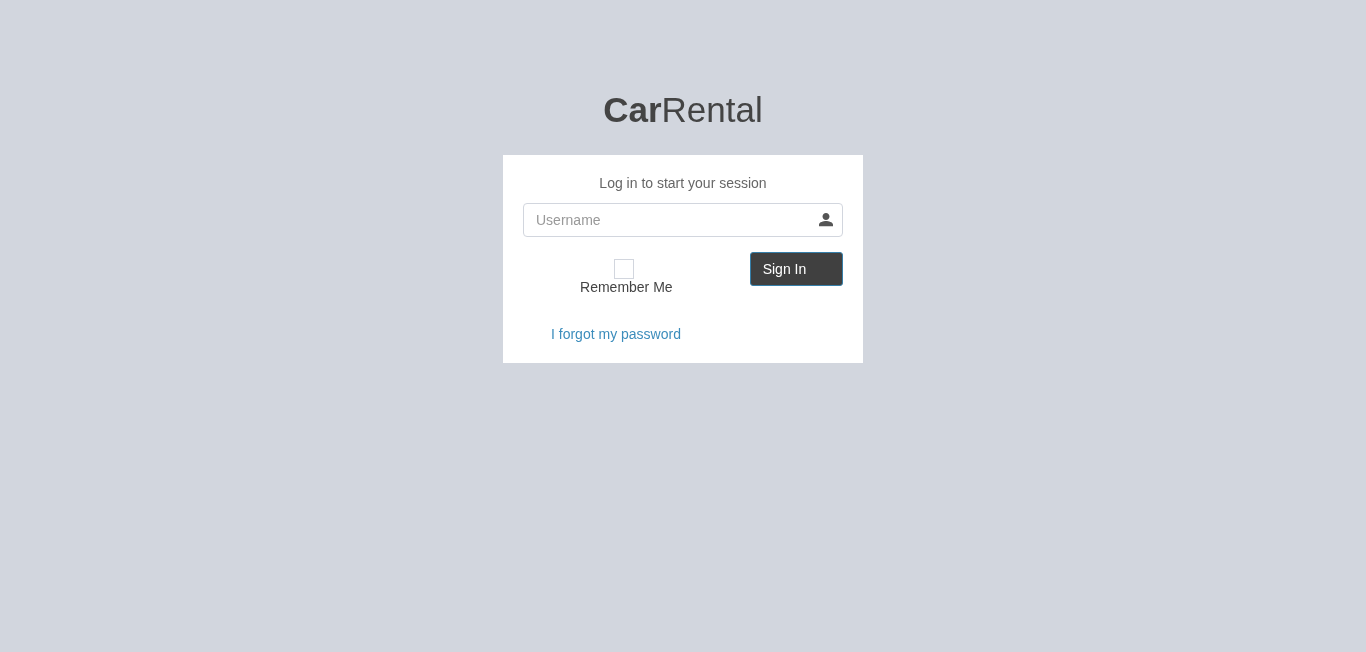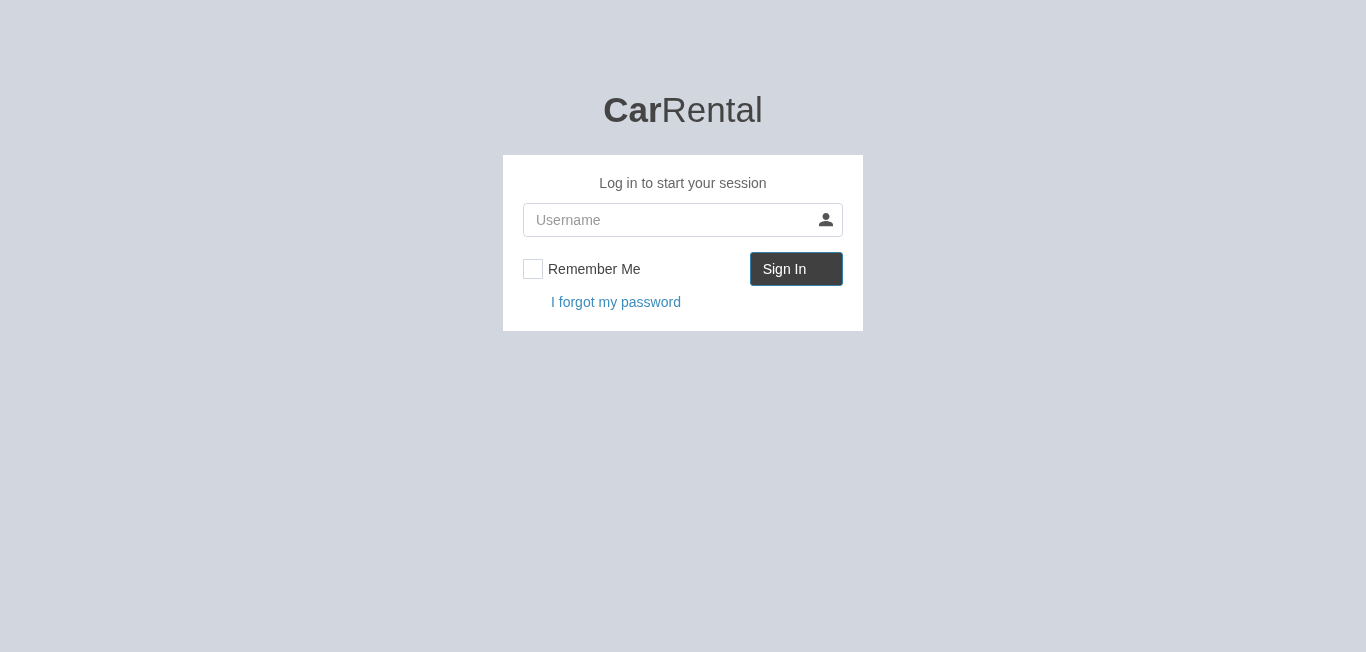--- a/index.html
+++ b/index.html
@@ -87,21 +87,22 @@
     }
     .col-right {
       flex: 0 0 33.333%;
       max-width: 33.333%;
       padding: 0 10px;
     }
     .checkbox-wrapper {
       display: flex;
       align-items: center;
       padding-top: 7px;
-      margin-bottom: 10px;
+      margin-bottom: 26px;
+      flex-direction: column;
     }
     .custom-checkbox {
       width: 20px;
       height: 20px;
       border: 1px solid #d2d6de;
       background: #fff;
       margin-right: 5px;
       cursor: pointer;
       display: inline-block;
       flex-shrink: 0;

